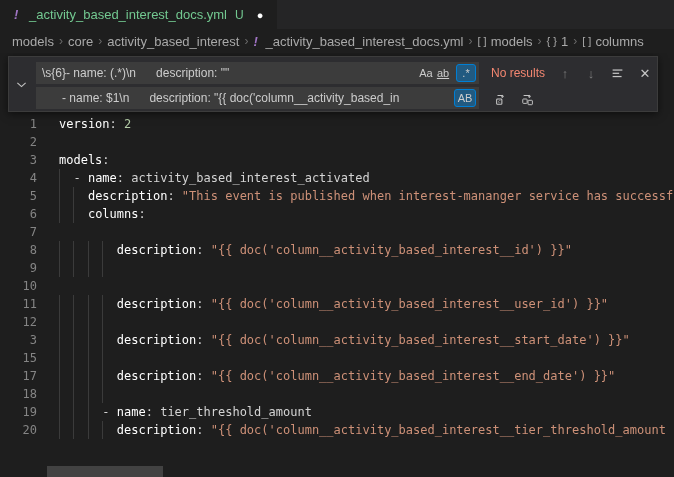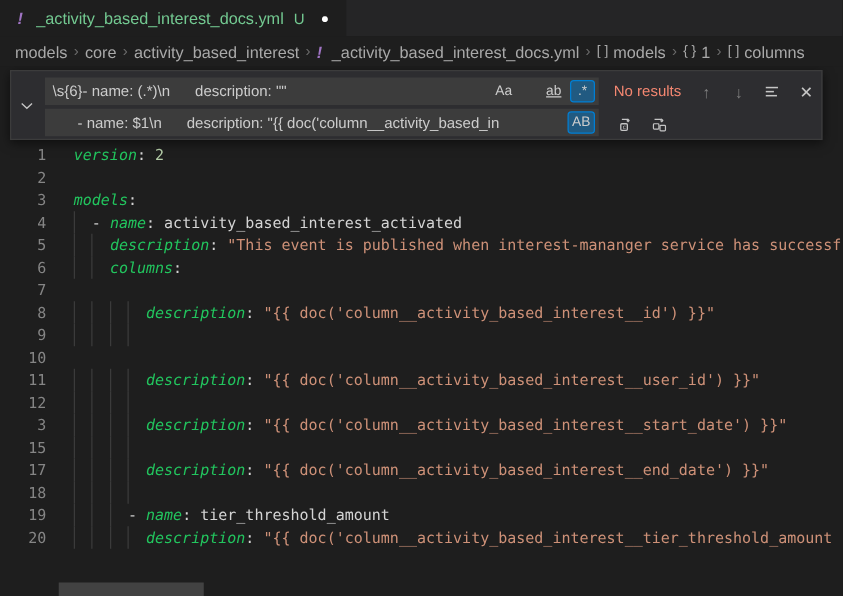--- a/index.html
+++ b/index.html
@@ -24,21 +24,21 @@
   .sym-icon { font-size:11px; color:#a9a9a9; letter-spacing:0; }
 
   
   .editor { position:relative; flex:1; background:#1e1e1e; overflow:hidden; }
   .code-lines { position:absolute; top:62px; left:0; right:0; }
   .row { height:18px; display:flex; font-family:"DejaVu Sans Mono", monospace;
          font-size:12px; line-height:18px; }
   .ln { width:37px; text-align:right; color:#858585; flex:none; }
   .code { position:relative; margin-left:22px; white-space:pre; }
   .guide { position:absolute; top:0; width:1px; height:18px; background:#3b3b3b; }
-  .t-k { color:#22c55e;font-style:italic; } .t-p { color:#d4d4d4; } .t-v { color:#d4d4d4; }
+  .t-k { color:#ffffff; } .t-p { color:#d4d4d4; } .t-v { color:#d4d4d4; }
   .t-s { color:#ce9178; } .t-n { color:#b5cea8; }
 
   
   .find-widget { position:absolute; left:8px; top:3px; width:650px; height:56px;
                  background:#2d2d30; border:1px solid #3c3c3c;
                  box-shadow:0 2px 8px rgba(0,0,0,0.55); z-index:5; }
   .toggle-replace { position:absolute; left:0; top:0; width:25px; height:54px;
                     display:flex; align-items:center; justify-content:center; cursor:pointer; }
   .input-wrap { position:absolute; left:27px; width:443px; height:22px; background:#3c3c3c; }
   .find-wrap { top:5px; } .replace-wrap { top:30px; }
@@ -186,21 +186,21 @@
 
     <div class="find-widget">
       <div class="toggle-replace">
         <svg width="11" height="11" viewBox="0 0 16 16">
           <path d="M2 5.5 L8 11 L14 5.5" stroke="#c5c5c5" stroke-width="1.6" fill="none"></path>
         </svg>
       </div>
 
       <div class="input-wrap find-wrap">
         <input class="vsc-input" type="text" readonly="" value="\s{6}- name: (.*)\n      description: &quot;&quot;" style="">
-        <div class="opt-btn" style="right:66px;text-align:center;">Aa</div>
+        <div class="opt-btn" style="right:43px;text-align:center;">Aa</div>
         <div class="opt-btn u-line" style="right:26px;">ab</div>
         <div class="opt-btn opt-active" style="right:3px;">.*</div>
       </div>
       <div class="no-results">No results</div>
       <div class="nav-btn nav-dim" style="left:546px;">↑</div>
       <div class="nav-btn nav-dim" style="left:572px;">↓</div>
       <div class="nav-btn" style="left:598px;">
         <svg width="13" height="13" viewBox="0 0 16 16">
           <rect x="2" y="3" width="12" height="1.5" fill="#c5c5c5"></rect>
           <rect x="2" y="7" width="8" height="1.5" fill="#c5c5c5"></rect>

